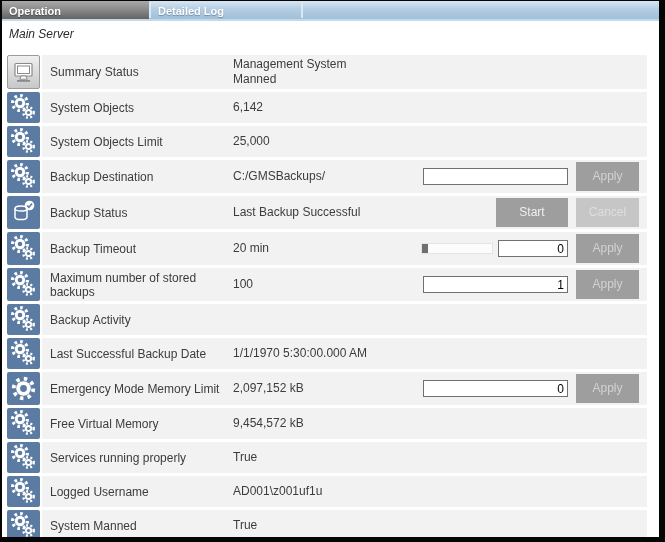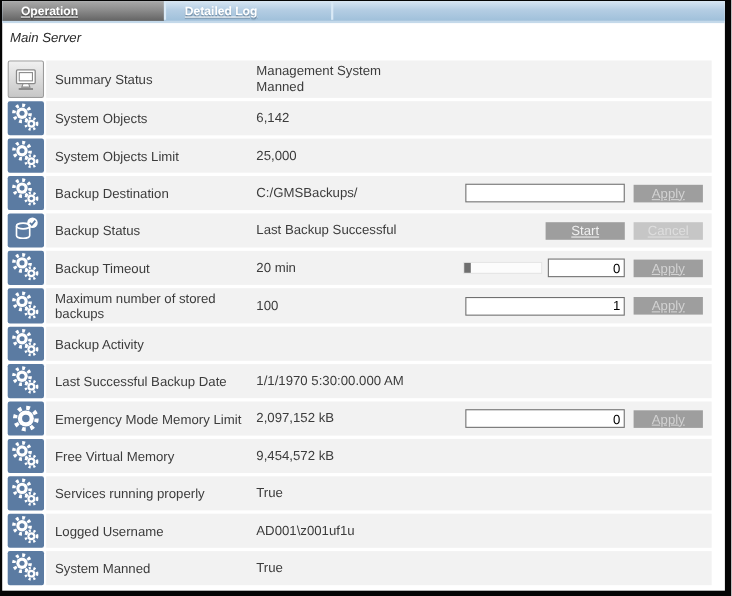--- a/index.html
+++ b/index.html
@@ -7,21 +7,21 @@
   body { font-family: "Liberation Sans", sans-serif; background:#fff; }
 
   .frame { width:665px; height:542px; background:#050505; padding:1px 6px 5px 2px; }
   .app { width:100%; height:100%; background:#ffffff; overflow:hidden; }
 
   
   .tabbar { height:20px; display:flex; align-items:stretch;
             background:linear-gradient(#d7e6f3, #b4cde3 45%, #9fc0da);
             border-bottom:2px solid #c4d9ea; }
   .tab { font-size:11px; font-weight:bold; color:#ffffff; line-height:20px;
-         padding-left:17px; text-shadow:0 1px 1px rgba(70,90,110,0.55); cursor:default;text-decoration:underline; }
+         padding-left:7px; text-shadow:0 1px 1px rgba(70,90,110,0.55); cursor:default; }
   .tab.active { width:147px; background:linear-gradient(#a9a9a9, #8c8c8c 45%, #646464);
                 text-shadow:0 1px 1px rgba(40,40,40,0.6); }
   .tab.t2 { width:149px; }
   .tab.t3 { width:150px; }
   .tabsep { width:2px; background:#d9e9f6; margin:1px 0; }
 
   
   .content { padding-top:6px; }
   .page-title { font-size:12px; color:#2b2b2b; padding-left:7px; height:18px;font-style:italic; }
 
@@ -31,23 +31,23 @@
   .icon-box { width:33px; flex:none; display:flex; align-items:center; justify-content:center;
               background:#5b7ba2; border-radius:2px; }
   .icon-box.gray { background:linear-gradient(#f0f0f0,#c7c7c7); border:1px solid #9b9b9b; }
   .ig { width:31px; height:31px; display:block; }
 
   .panel { flex:1; background:#f2f2f2; display:flex; align-items:center; padding:2px 8px; }
   .plabel { width:183px; flex:none; font-size:12px; color:#3c3c3c; }
   .pvalue { width:140px; flex:none; font-size:12px; color:#3c3c3c; line-height:15px; }
   .controls { margin-left:auto; display:flex; align-items:center; gap:8px; }
 
-  .btn { display:inline-block; width:63px; height:16px; line-height:17px; text-align:center;
+  .btn { display:inline-block; width:63px; height:29px; line-height:17px; text-align:center;
          background:#9e9e9e; color:#d2d2d2; font-size:12px; border:none;
-         font-family:"Liberation Sans", sans-serif; cursor:pointer;text-decoration:underline; }
+         font-family:"Liberation Sans", sans-serif; cursor:pointer; }
   .btn.start { width:72px; color:#efefef; }
   .btn.cancel { background:#c6c6c6; color:#dedede; }
 
   .txt { height:17px; border:1px solid #707070; background:#fff; font-size:12px;
          padding:0 3px; font-family:"Liberation Sans", sans-serif; }
   .txt.wide { width:145px; }
   .txt.num { text-align:right; }
   .txt.small { width:70px; }
 
   .slider { width:72px; height:11px; background:#fcfcfc; border:1px solid #e4e4e4;

